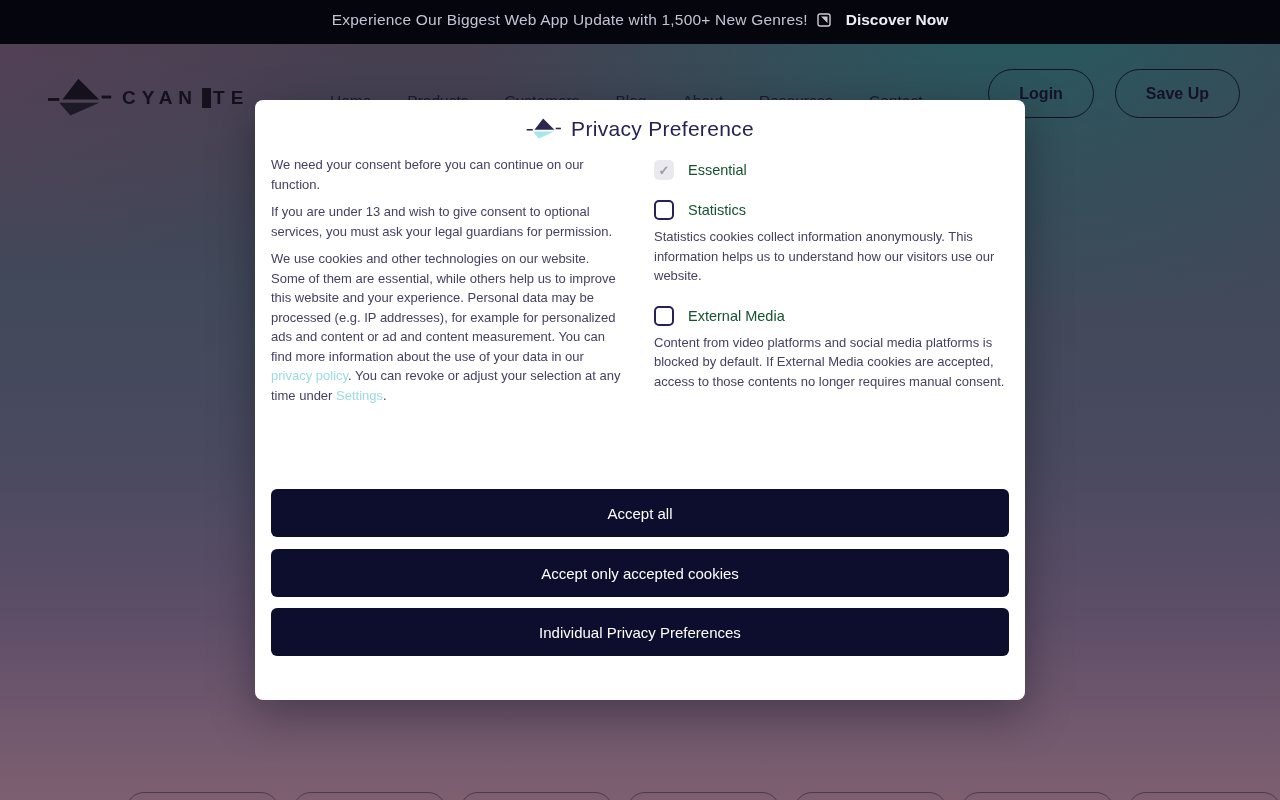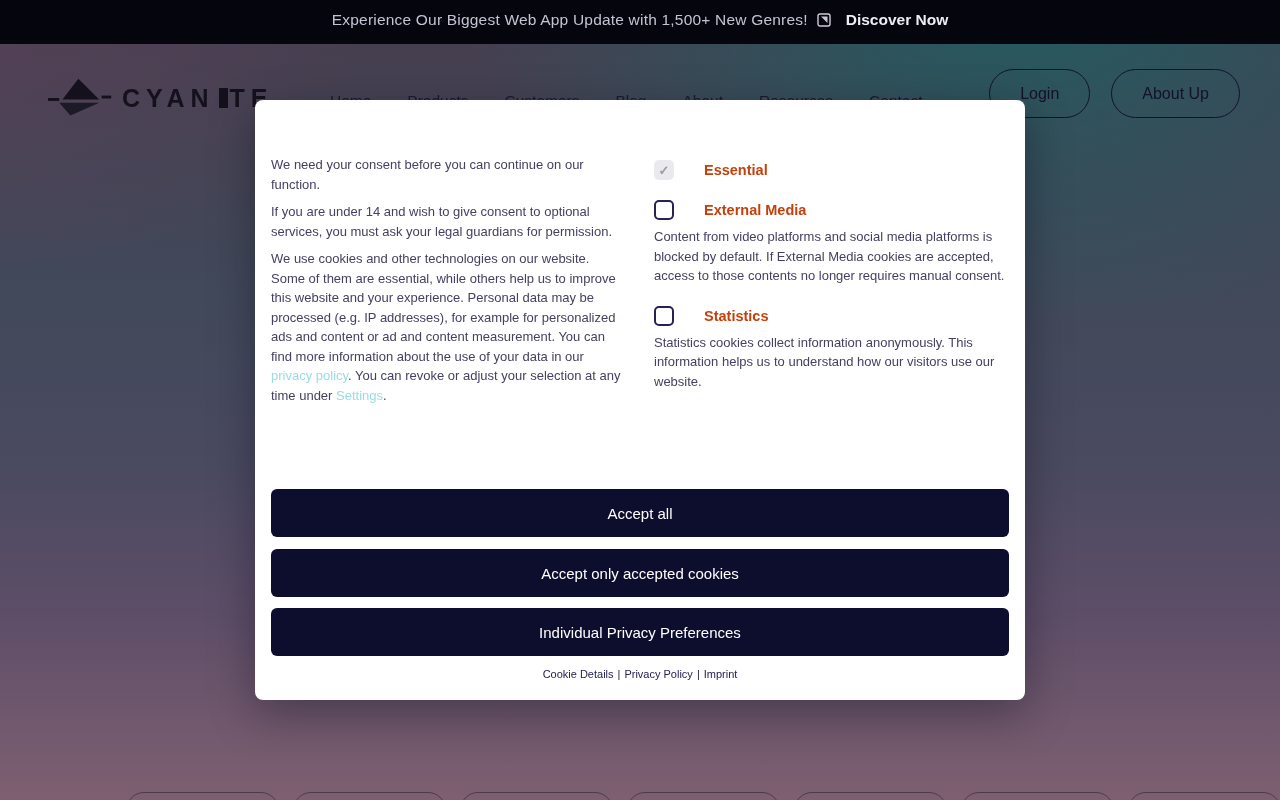--- a/index.html
+++ b/index.html
@@ -17,27 +17,27 @@
   .hero-bg { position:absolute; top:44px; left:0; width:1280px; height:756px;
     background:
       radial-gradient(900px 520px at 80% -6%, rgba(30,96,99,.85), rgba(30,96,99,0) 62%),
       radial-gradient(700px 420px at -4% -2%, rgba(99,66,92,.50), rgba(99,66,92,0) 60%),
       linear-gradient(180deg, #463f50 0%, #41495a 32%, #4a4a60 56%, #5e4e68 76%, #745a6e 92%, #7d5f70 100%);
   }
 
   
   .site-header { position:absolute; top:44px; left:0; width:1280px; height:100px; z-index:10; }
   .brand { position:absolute; left:48px; top:28px; display:flex; align-items:center; gap:10px; cursor:pointer; }
-  .brand-text { font-size:25px; font-weight:700; letter-spacing:6px; color:#14111d; display:flex; align-items:center; }
+  .brand-text { font-size:19px; font-weight:700; letter-spacing:6px; color:#14111d; display:flex; align-items:center; }
   .brand-iblock { display:inline-block; width:9px; height:20px; background:#14111d; margin:0 2px 0 4px; }
   .main-nav { position:absolute; left:330px; top:48px; display:flex; gap:36px; }
   .main-nav a { font-size:15.5px; color:#1c1830; text-decoration:none; font-weight:500; white-space:nowrap; }
   .auth { position:absolute; right:40px; top:25px; display:flex; gap:21px; }
   .pill-btn { height:49px; padding:0 30px; border:1.5px solid #14112b; border-radius:26px;
-    background:transparent; color:#14112b; font-size:16px; font-weight:400; display:flex; align-items:center;
+    background:transparent; color:#14112b; font-size:16px; font-weight:700; display:flex; align-items:center;
     font-family:"Liberation Sans", sans-serif; cursor:pointer; }
 
   
   .partners { position:absolute; top:0; left:0; width:1280px; height:800px; }
   .partner-card { position:absolute; top:748px; width:153px; height:130px;
     border:1px solid rgba(18,18,32,.45); border-radius:18px; }
   .pc-0{left:126px;} .pc-1{left:293px;} .pc-2{left:460px;} .pc-3{left:627px;}
   .pc-4{left:794px;} .pc-5{left:961px;} .pc-6{left:1128px;}
 
   
@@ -51,21 +51,21 @@
   .col-left p { font-size:13px; line-height:1.5; color:#454161; margin-bottom:8px; }
   .inline-link { color:#9adbe3; text-decoration:none; cursor:pointer; }
 
   .col-right { position:absolute; left:399px; top:60px; width:357px; }
   .consent-block { margin-bottom:20px; }
   .consent-head { display:flex; align-items:center; gap:14px; }
   .checkbox { width:20px; height:20px; border-radius:5px; flex:0 0 auto; display:flex;
     align-items:center; justify-content:center; }
   .checkbox.enabled { border:2px solid #262254; background:#fff; cursor:pointer; }
   .checkbox.disabled { background:#e9e9ee; color:#9c9cab; font-size:13px; font-weight:700; }
-  .consent-label { font-size:14.5px; font-weight:700; color:#c2410c;margin-left:16px; }
+  .consent-label { font-size:14.5px; font-weight:400; color:#14532d; }
   .consent-desc { font-size:13px; line-height:1.5; color:#454161; margin-top:7px; }
 
   .modal-buttons { position:absolute; left:16px; top:389px; width:738px; }
   .btn-row { display:flex; gap:40px; margin-bottom:12px; }
   .navy-btn { background:#0d0d2e; color:#ffffff; border:none; border-radius:6px; height:48px;
     font-size:15px; font-family:"Liberation Sans", sans-serif; cursor:pointer; width:100%; display:block; }
   .btn-half { flex:1; }
   .row3 { margin-bottom:11px; }
 
   .modal-footer { position:absolute; top:568px; left:0; width:100%; text-align:center;
@@ -130,61 +130,67 @@
     <a href="#">Home</a>
     <a href="#">Products</a>
     <a href="#">Customers</a>
     <a href="#">Blog</a>
     <a href="#">About</a>
     <a href="#">Resources</a>
     <a href="#">Contact</a>
   </nav>
   <div class="auth">
     <button class="pill-btn">Login</button>
-    <button class="pill-btn">About Up</button>
+    <button class="pill-btn">Save Up</button>
   </div>
 </div>
 
 <div class="modal">
+  <div class="modal-title-row">
+    <svg width="36" height="26" viewBox="0 0 40 30">
+      <rect x="0" y="15" width="7" height="1.8" fill="#2a2750"></rect>
+      <polygon points="19,3 32,16 9,16" fill="#2a2750"></polygon>
+      <polygon points="7,18 32,18 14,26" fill="#a5e6ef"></polygon>
+      <rect x="33.5" y="13.5" width="6" height="1.8" fill="#2a2750"></rect>
+    </svg>
+    <span class="modal-title">Privacy Preference</span>
+  </div>
 
   <div class="col-left">
     <p>We need your consent before you can continue on our function.</p>
-    <p>If you are under 14 and wish to give consent to optional services, you must ask your legal guardians for permission.</p>
+    <p>If you are under 13 and wish to give consent to optional services, you must ask your legal guardians for permission.</p>
     <p><span>We use cookies and other technologies on our website. Some of them are essential, while others help us to improve this website and your experience. Personal data may be processed (e.g. IP addresses), for example for personalized ads and content or ad and content measurement. You can find more information about the use of your data in our </span><a class="inline-link" href="#">privacy policy</a><span>. You can revoke or adjust your selection at any time under </span><a class="inline-link" href="#">Settings</a><span>.</span></p>
   </div>
 
   <div class="col-right">
     <div class="consent-block">
       <div class="consent-head">
         <span class="checkbox disabled">
             <span>✓</span>
           </span>
         <span class="consent-label">Essential</span>
       </div>
     </div>
     <div class="consent-block">
       <div class="consent-head">
         <span class="checkbox enabled"></span>
-        <span class="consent-label">External Media</span>
+        <span class="consent-label">Statistics</span>
       </div>
-      <div class="consent-desc">Content from video platforms and social media platforms is blocked by default. If External Media cookies are accepted, access to those contents no longer requires manual consent.</div>
+      <div class="consent-desc">Statistics cookies collect information anonymously. This information helps us to understand how our visitors use our website.</div>
     </div>
     <div class="consent-block">
       <div class="consent-head">
         <span class="checkbox enabled"></span>
-        <span class="consent-label">Statistics</span>
+        <span class="consent-label">External Media</span>
       </div>
-      <div class="consent-desc">Statistics cookies collect information anonymously. This information helps us to understand how our visitors use our website.</div>
+      <div class="consent-desc">Content from video platforms and social media platforms is blocked by default. If External Media cookies are accepted, access to those contents no longer requires manual consent.</div>
     </div>
   </div>
 
   <div class="modal-buttons">
     <div class="btn-row">
       <button class="navy-btn btn-half">Accept all</button>
     </div>
     <button class="navy-btn row3">Accept only accepted cookies</button>
     <button class="navy-btn">Individual Privacy Preferences</button>
   </div>
 
-  <div class="modal-footer">
-    <a href="#">Cookie Details</a><span class="sep">|</span><a href="#">Privacy Policy</a><span class="sep">|</span><a href="#">Imprint</a>
-  </div>
 </div>
 
 </body></html>

